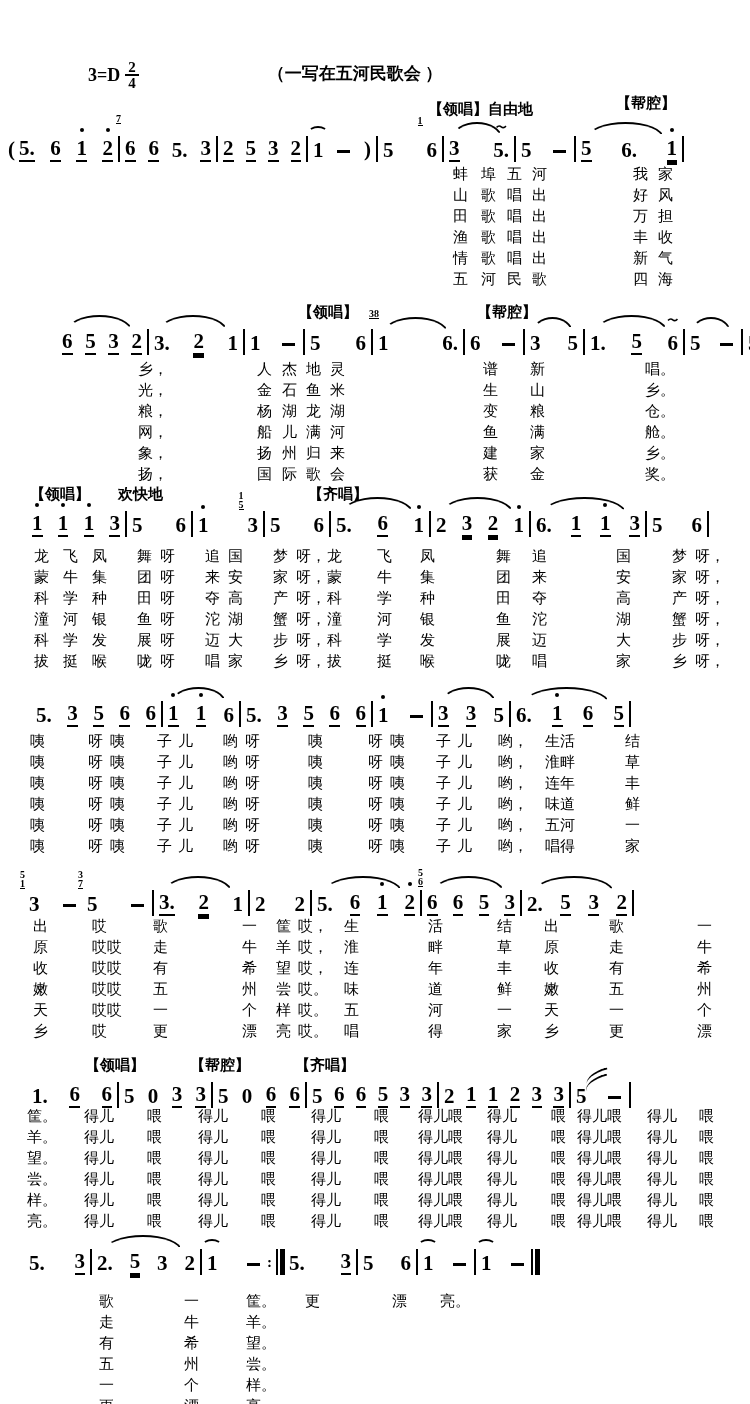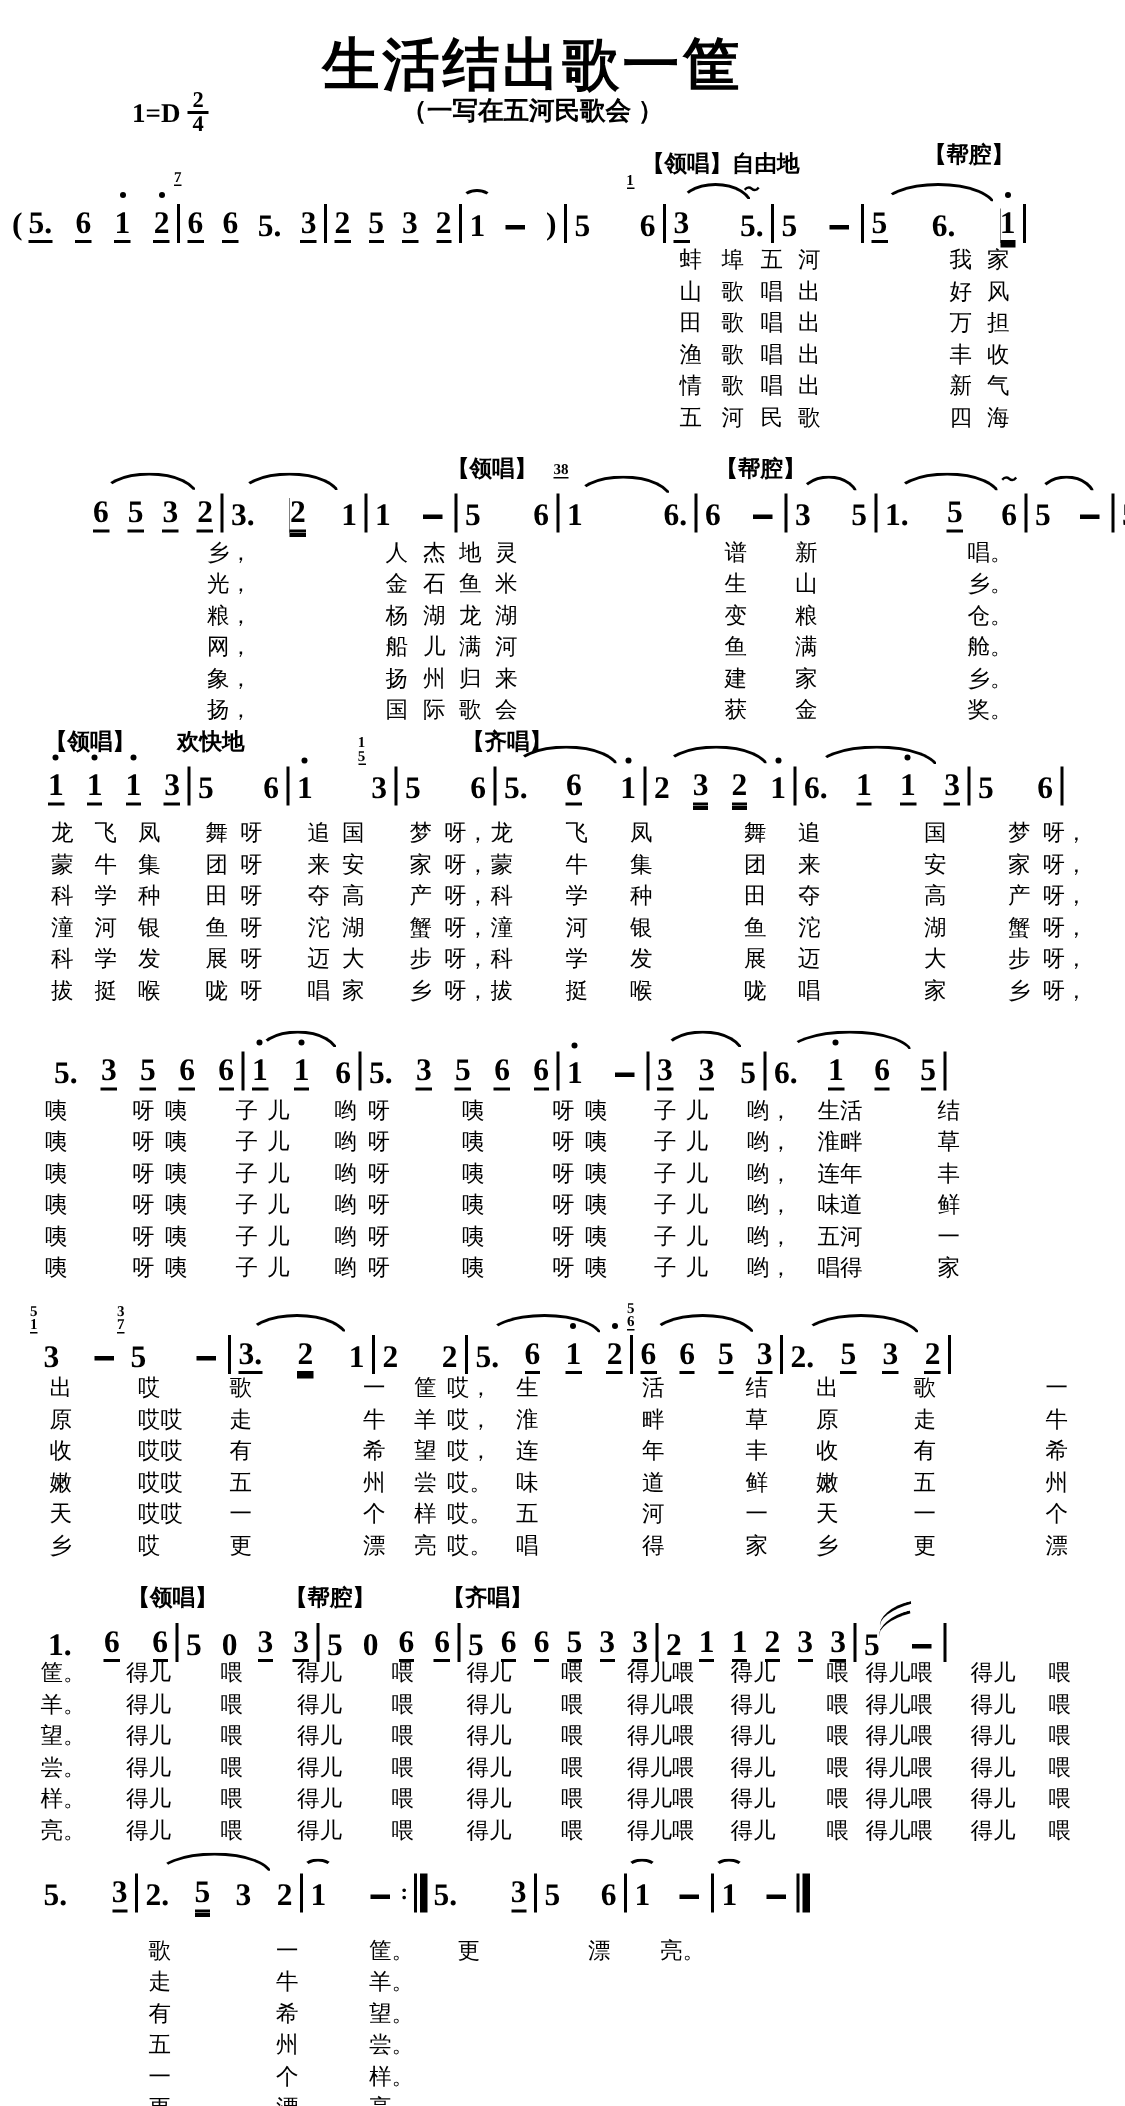--- a/index.html
+++ b/index.html
@@ -42,24 +42,23 @@
          border-top:2px solid #000;border-radius:100% 0 0 0/100% 0 0 0;}
   .paren{font-size:21px;font-weight:bold;align-self:flex-end;}
   .lyr-col{position:absolute;font-size:15px;white-space:nowrap;}
   .lyr-cell{height:21px;line-height:21px;}
   .watermark{position:absolute;right:3px;bottom:6px;font-size:27px;color:#3c3c3c;letter-spacing:1px;}
 </style>
 </head>
 <body>
 
 <div id="page">
-  <div class="title">生活结出歌一筐</div>
   <div class="subtitle">（一写在五河民歌会 ）</div>
   <div class="keytime">
-    <span>1=D</span>
+    <span>3=D</span>
     <span class="frac">
       <span class="ft">2</span>
       <span>4</span>
     </span>
   </div>
 
   <div>
       <div class="sys-label" style="left: 428px; top: 100px; font-family: Liberation Mono, monospace;">【领唱】自由地</div>
       <div class="sys-label" style="left: 616px; top: 94px;">【帮腔】</div>
       <div class="notes-row" style="left: 8px; top: 132px;">

